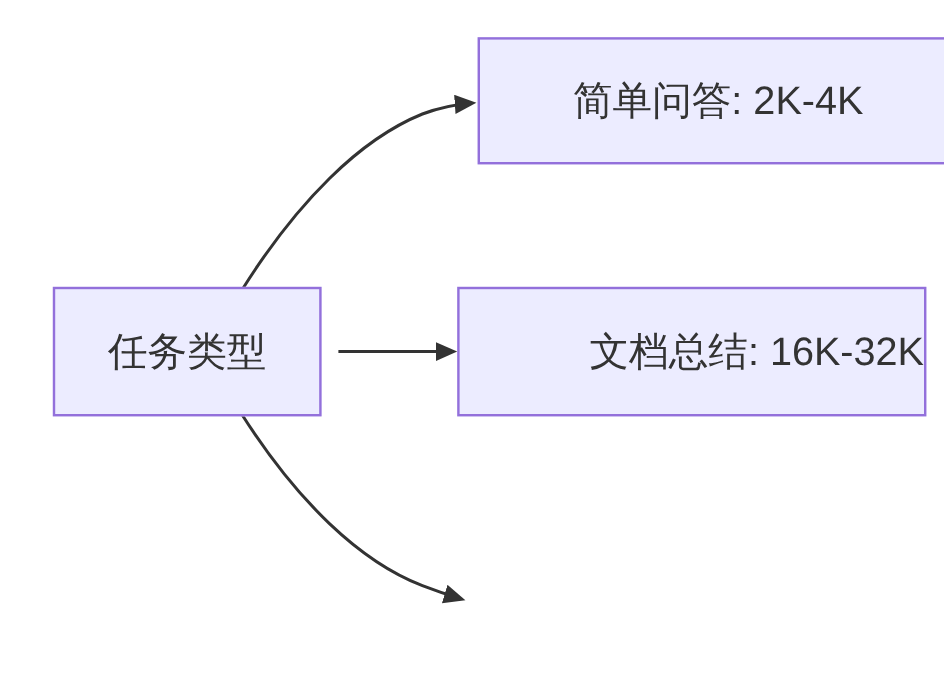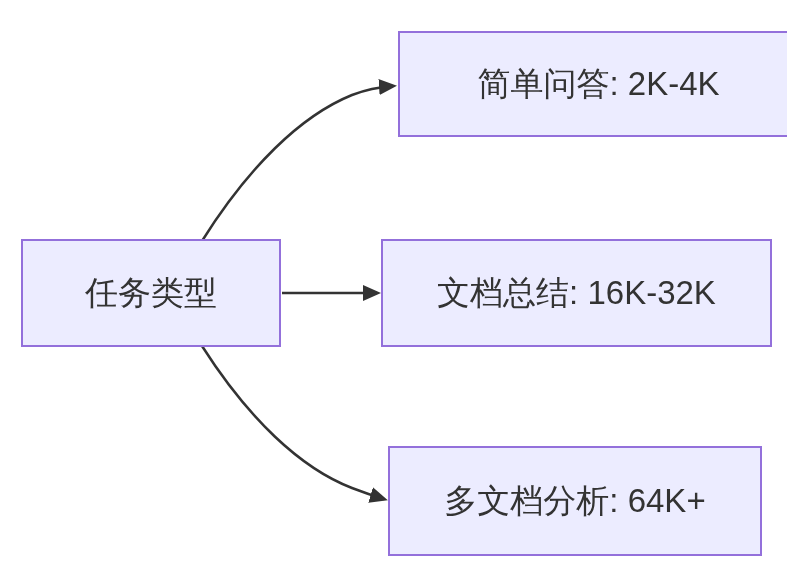--- a/index.html
+++ b/index.html
@@ -38,23 +38,23 @@
     align-items: center;
     justify-content: center;
     background: var(--node-fill);
     border: 2.5px solid var(--node-border);
     color: var(--text);
     font-size: 33px;
     line-height: 1.2;
     text-align: center;
     white-space: nowrap;
   }
-  .node-root { left: 21px;  top: 239px; width: 260px; height: 108px; }
+  .node-root { left: 44px;  top: 239px; width: 224px; height: 108px; }
   .node-b0   { left: 398px; top: 31px;  width: 401px; height: 106px; }
-  .node-b1   { left: 381px; top: 239px; width: 391px; height: 108px; }
+  .node-b1   { left: 381px; top: 239px; width: 391px; height: 108px; justify-content: flex-end; }
   .node-b2   { left: 388px; top: 446px; width: 374px; height: 110px; }
 </style>
 </head>
 <body>
 
 <div class="canvas">
 
   <svg class="edge-layer" width="787" height="572" viewBox="0 0 787 572" aria-hidden="true">
     <defs>
       <marker id="arrowhead" markerUnits="userSpaceOnUse" markerWidth="20" markerHeight="18" refX="14" refY="8" orient="auto">
@@ -71,17 +71,14 @@
   </div>
 
   <div class="node node-b0">
     <span>简单问答: 2K-4K</span>
   </div>
 
   <div class="node node-b1">
     <span>文档总结: 16K-32K</span>
   </div>
 
-  <div class="node node-b2">
-    <span>多文档分析: 64K+</span>
-  </div>
 
 </div>
 
 </body></html>

